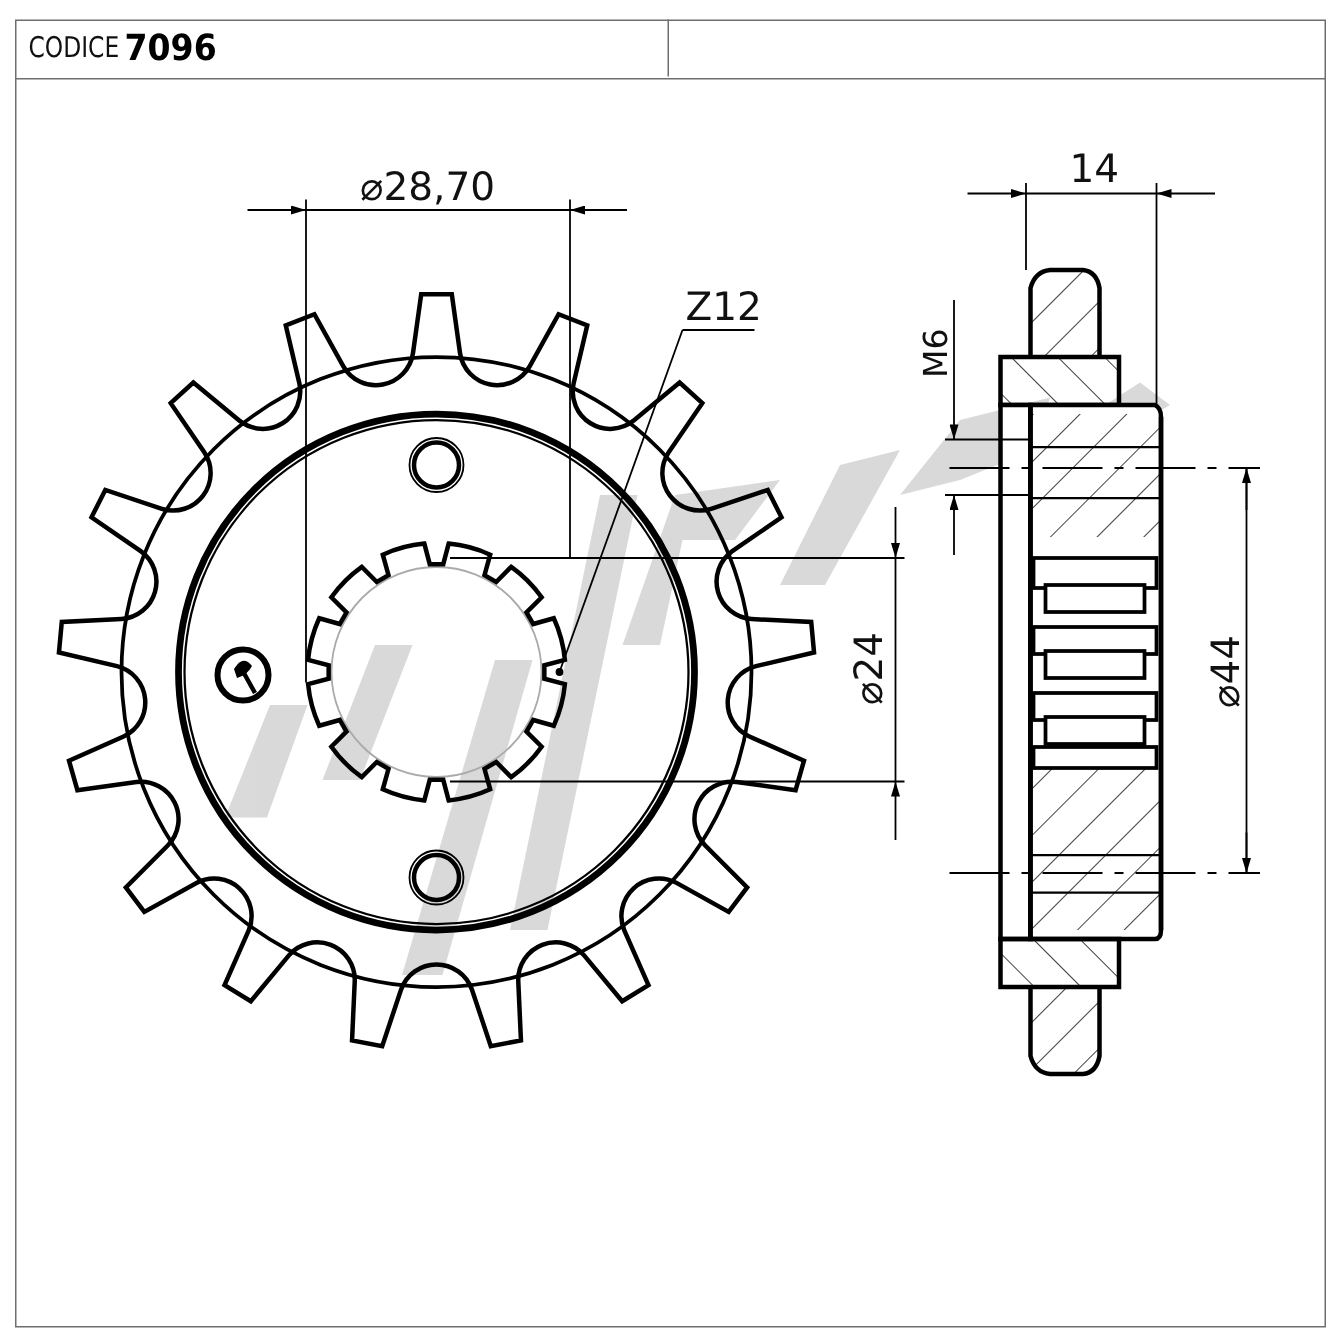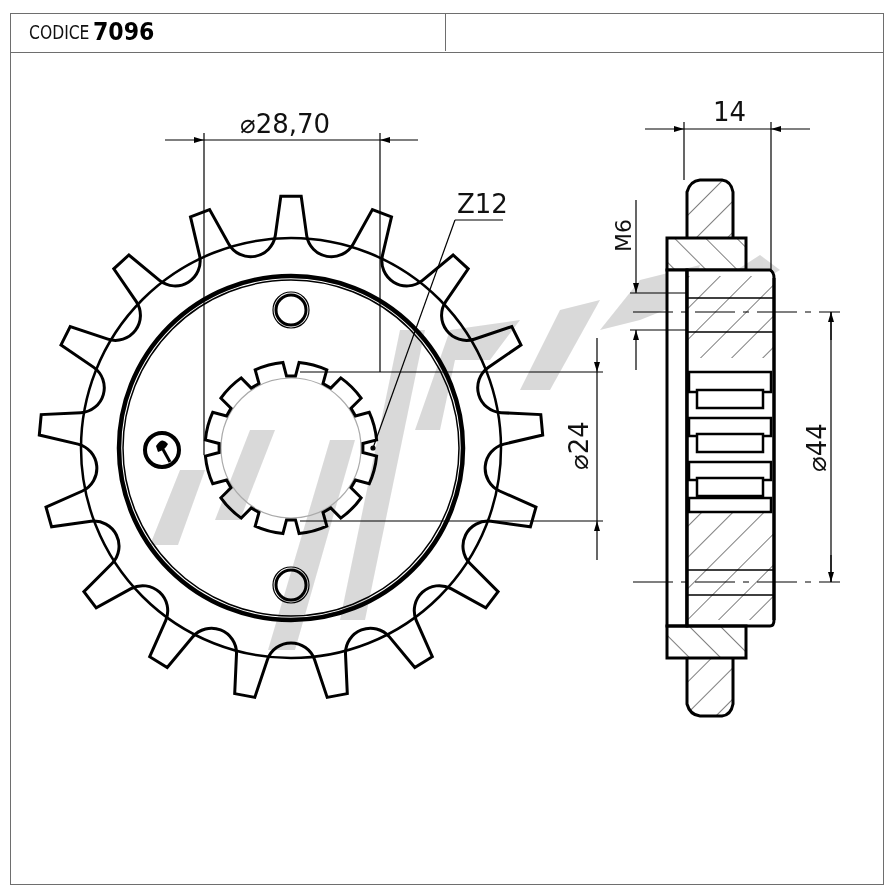--- a/index.html
+++ b/index.html
@@ -1,20 +1,20 @@
 <!DOCTYPE html>
 <html><head>
 <meta charset="utf-8">
 <style>
   html, body { margin:0; padding:0; background:#ffffff; }
   body { width:895px; height:895px; position:relative; overflow:hidden; font-family:"DejaVu Sans", sans-serif; }
   .frame { position:absolute; left:10px; top:13px; width:874px; height:872px; border:1.5px solid #6e6e6e; box-sizing:border-box; }
   .header { position:absolute; left:10px; top:13px; width:874px; height:40px; border-bottom:1.5px solid #6e6e6e; box-sizing:border-box; }
   .hcell { position:absolute; top:0; height:38px; display:flex; align-items:center; }
-  .hcell.left { left:0; width:436px; border-right:1.5px solid #6e6e6e; box-sizing:border-box; padding-left:19px; }
+  .hcell.left { left:0; width:436px; border-right:1.5px solid #6e6e6e; box-sizing:border-box; padding-left:9px; }
   .hcell.right { left:436px; width:436px; padding-left:10px; }
   .lbl { font-size:19px; color:#111; font-family:"DejaVu Sans", sans-serif; transform:scaleX(0.82); transform-origin:left center; display:inline-block; letter-spacing:0px; }
   .code { font-size:24px; font-weight:bold; color:#000; margin-left:-10px; font-family:"DejaVu Sans", sans-serif; transform:scaleX(0.92); transform-origin:left center; display:inline-block; }
   .pitch { font-size:25px; color:#000; margin-left:-14px; font-family:"DejaVu Sans", sans-serif; transform:scaleX(0.88); transform-origin:left center; display:inline-block; }
   svg.drawing { position:absolute; left:0; top:0; }
   .dimtext { font-family:"DejaVu Sans", sans-serif; font-size:26px; fill:#111; }
 </style>
 </head>
 <body>
 

